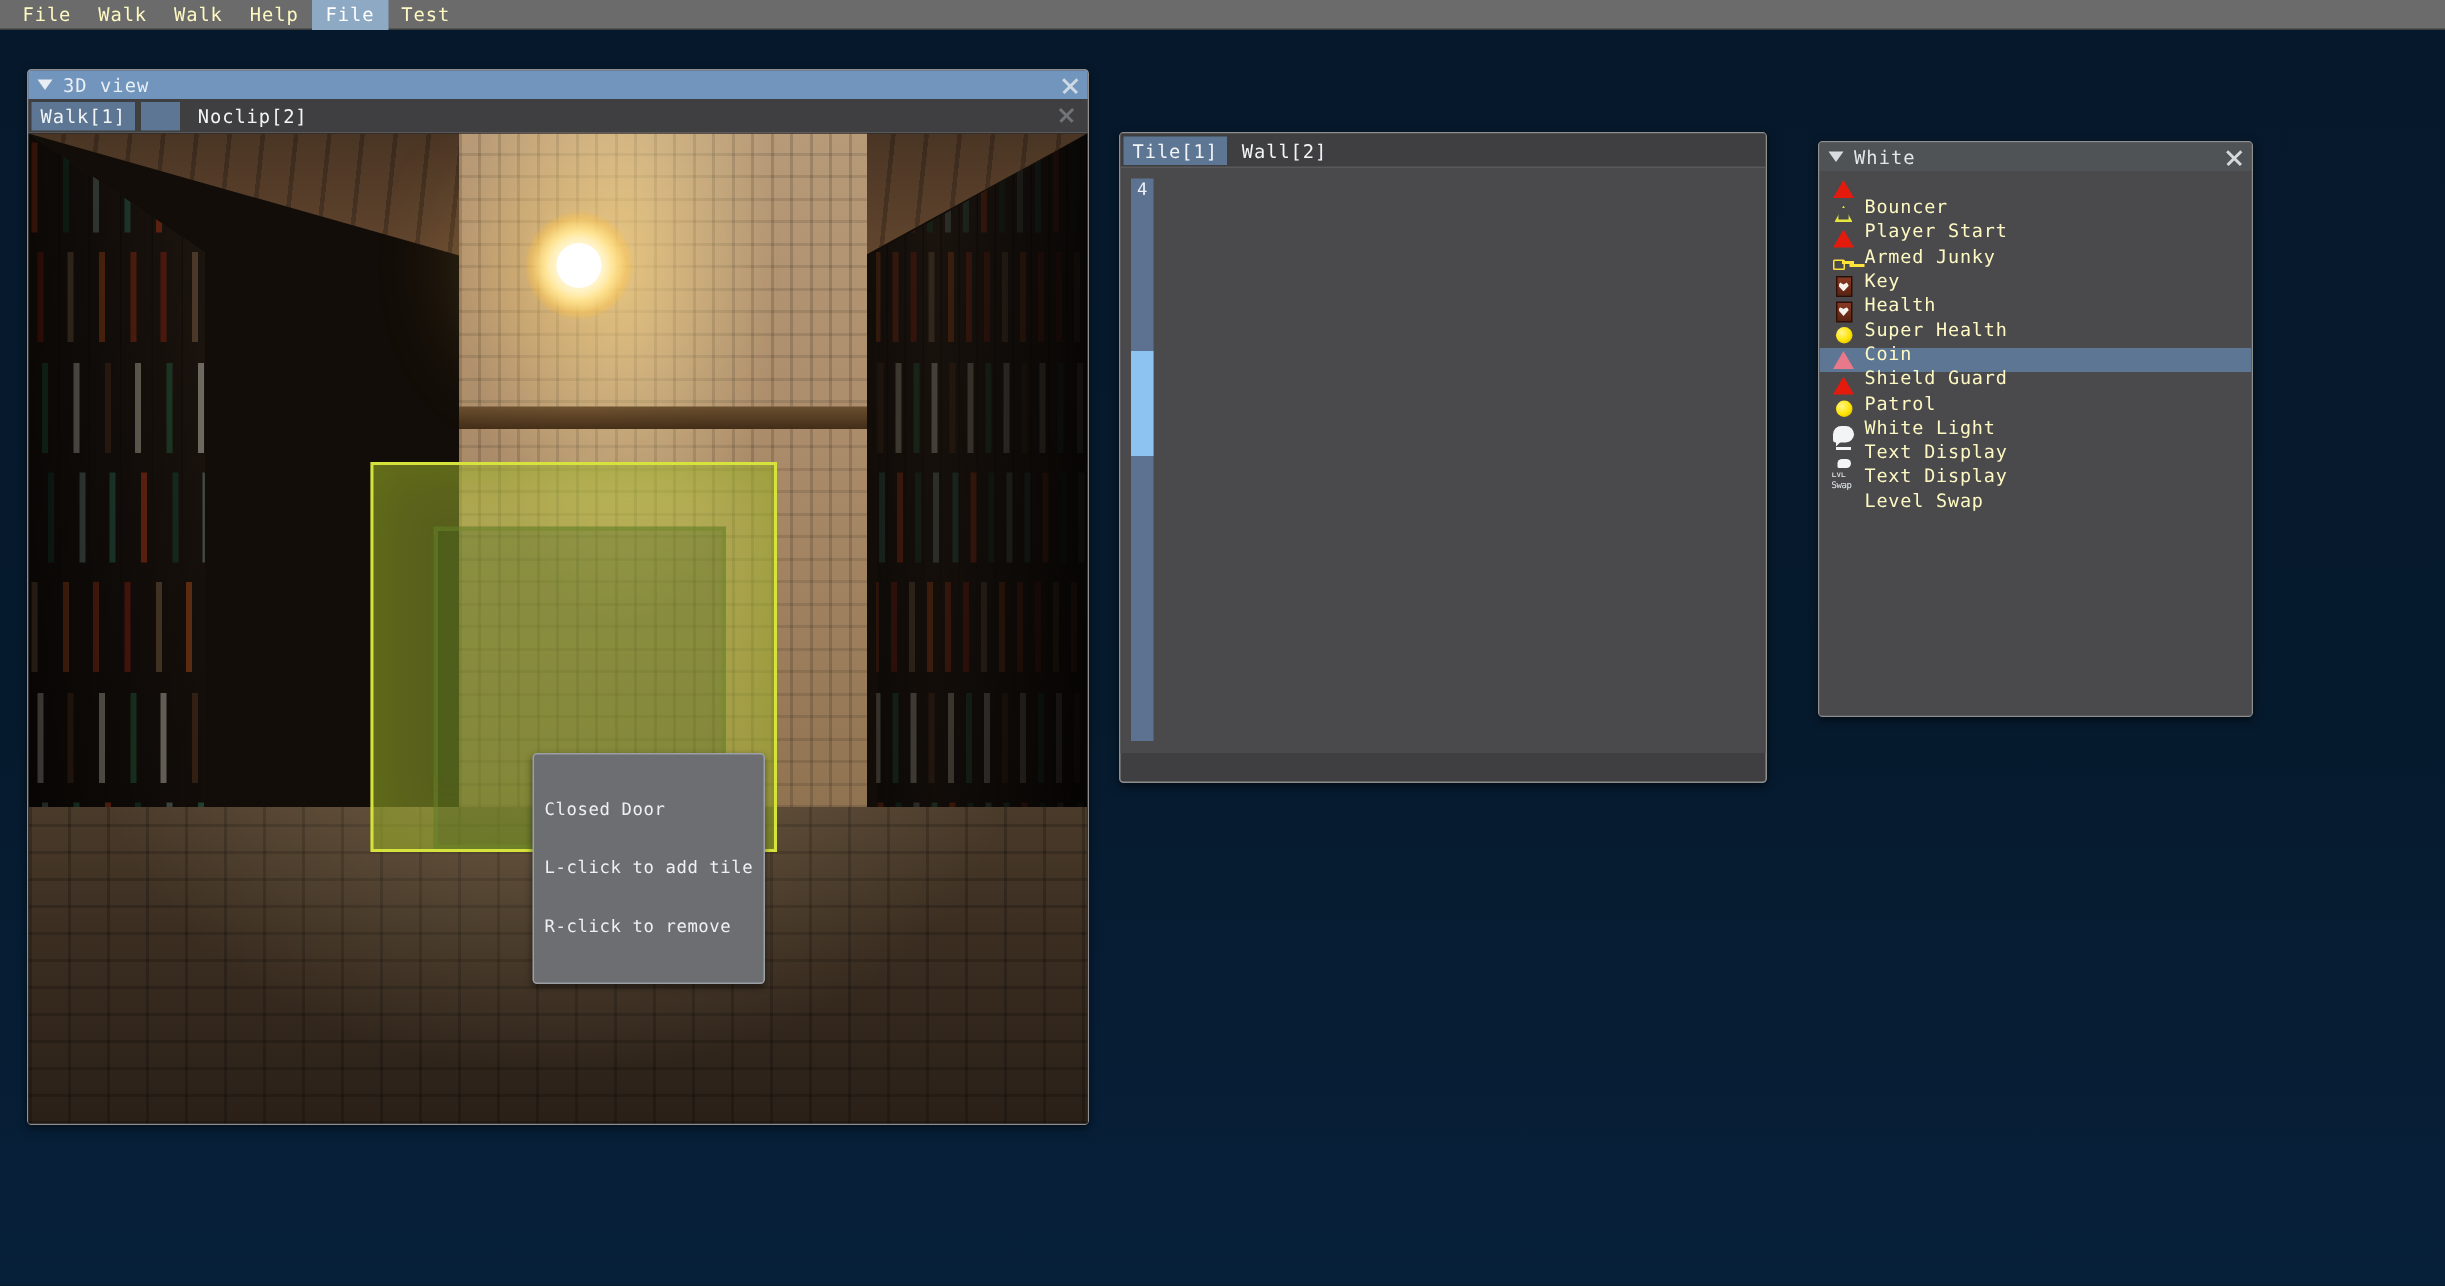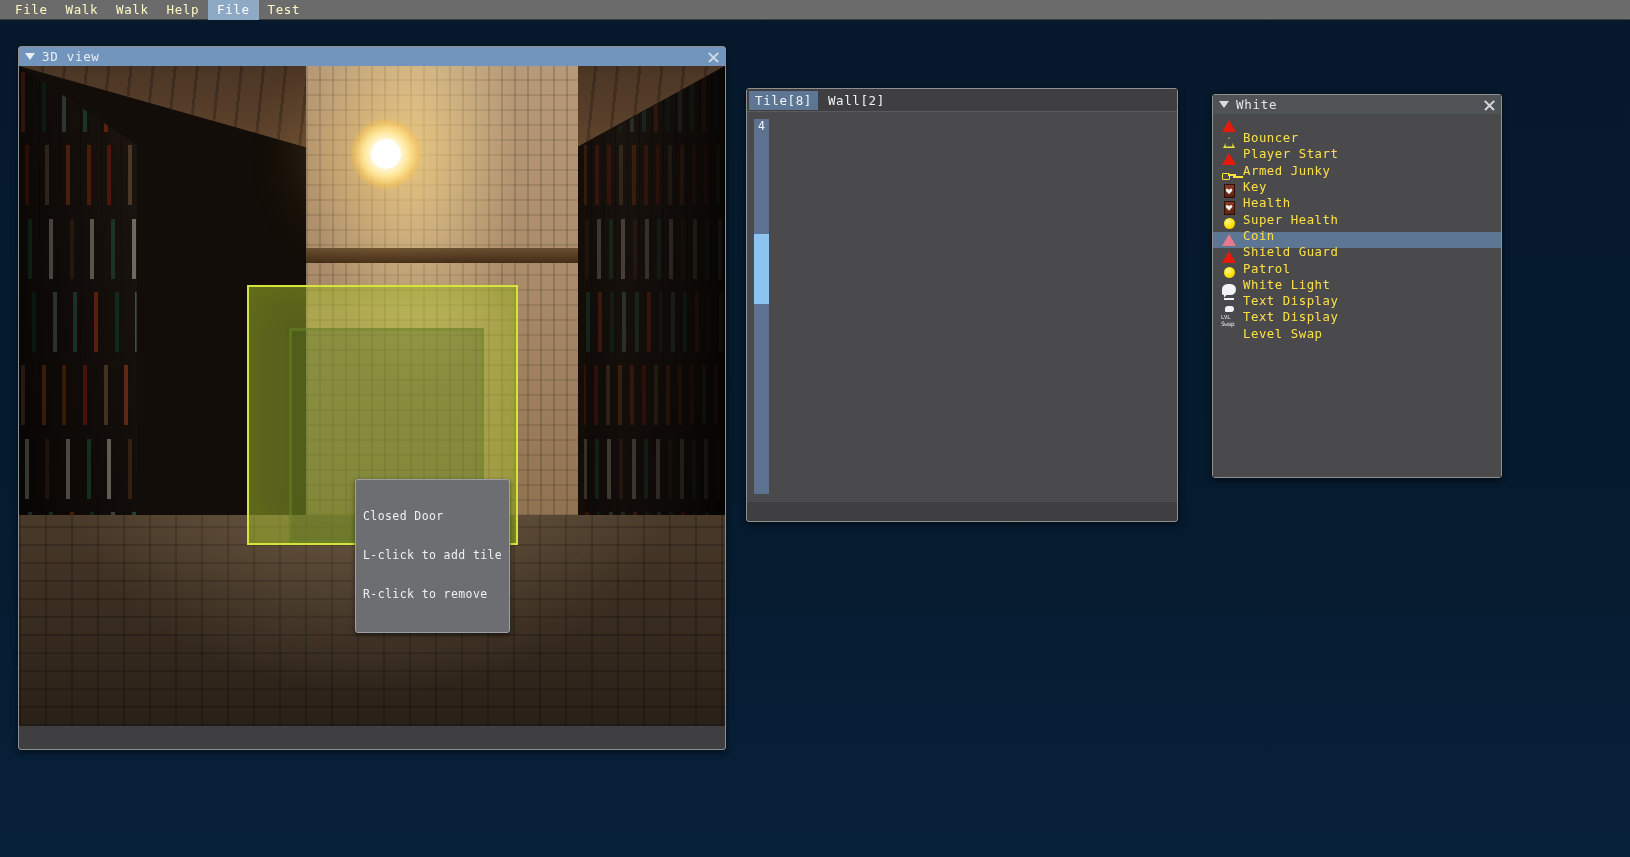--- a/index.html
+++ b/index.html
@@ -266,21 +266,21 @@
     cursor:pointer;
   }
   .asset-row.sel { background:#5c7694; }
   .asset-ico {
     width:16px; height:14px; margin-right:6px;
     flex:0 0 16px;
     display:flex; align-items:center; justify-content:center;
     position:relative;
   }
   .asset-label {
-    color:#fde047; font-size:12.3px; line-height:14px; letter-spacing:.55px;
+    color:#fef9c3; font-size:12.3px; line-height:14px; letter-spacing:.55px;
     white-space:nowrap;
     margin-top:24px;
   }
   
   .ic-tri-red  { width:0;height:0;border-left:7px solid transparent;border-right:7px solid transparent;border-bottom:12px solid #e41b0c; }
   .ic-tri-pink { width:0;height:0;border-left:7px solid transparent;border-right:7px solid transparent;border-bottom:12px solid #e8798a; }
   .ic-tri-out  { width:12px;height:11px; border-left:1.6px solid #e8e53c; border-right:1.6px solid #e8e53c;
                  clip-path:polygon(50% 0,100% 100%,0 100%); background:transparent;
                  box-shadow: inset 0 0 0 1.6px #e8e53c; }
   .ic-key { width:14px;height:7px; position:relative; }
@@ -321,20 +321,26 @@
     <div class="menu-item">Test</div>
   </div>
 
   <div class="window" id="win3d">
     <div class="titlebar">
       <div class="tri"></div>
       <div class="title-text">3D view</div>
       <div class="winclose"></div>
     </div>
 
+    <div class="tabstrip">
+      <div class="tab sel">Walk[1]</div>
+      <div class="tabslot"></div>
+      <div class="tab">Noclip[2]</div>
+      <div class="tabclose"></div>
+    </div>
 
     <div id="view3d">
       <div class="scene">
         <div class="ceiling"></div>
         <div class="backwall"></div>
         <div class="ledge"></div>
         <div class="leftwall" id="leftwall">
             <div class="shelfcol" style="left: 0px; width: 19.6429px; top: 0px; bottom: 0px;">
               <div style="position: absolute; left: 2px; top: 6px; width: 4px; height: 60px; background: rgb(196, 67, 29); opacity: 0.85;"></div>
               <div style="position: absolute; left: 5.66071px; top: 79.3333px; width: 4px; height: 60px; background: rgb(157, 42, 22); opacity: 0.85;"></div>
@@ -659,21 +665,21 @@
         <div>Closed Door</div>
         <div>L-click to add tile</div>
         <div>R-click to remove</div>
       </div>
     </div>
   </div>
 
   <div class="window" id="win2d">
 
     <div class="tabstrip">
-      <div class="tab sel">Tile[8]</div>
+      <div class="tab sel">Tile[1]</div>
       <div class="tab">Wall[2]</div>
     </div>
 
     <div id="view2d">
       <div class="slider">
         <div class="slider-label">4</div>
         <div class="slider-handle"></div>
       </div>
       <div id="map"></div>
     </div>

